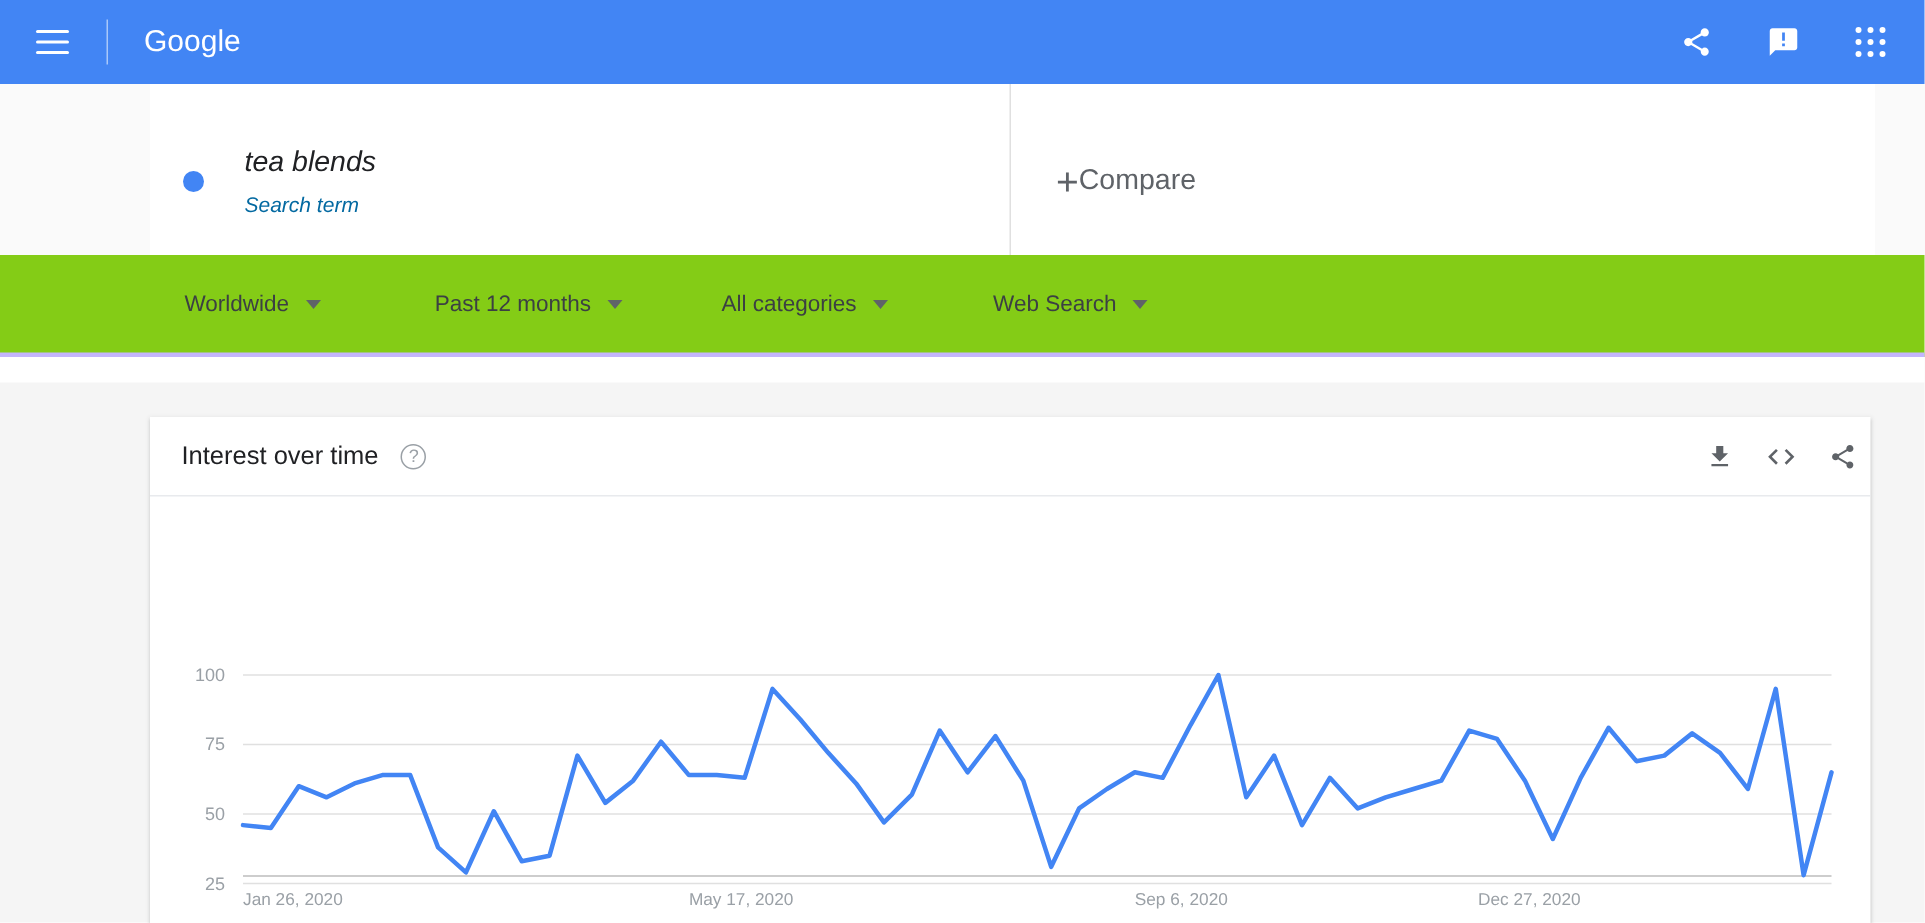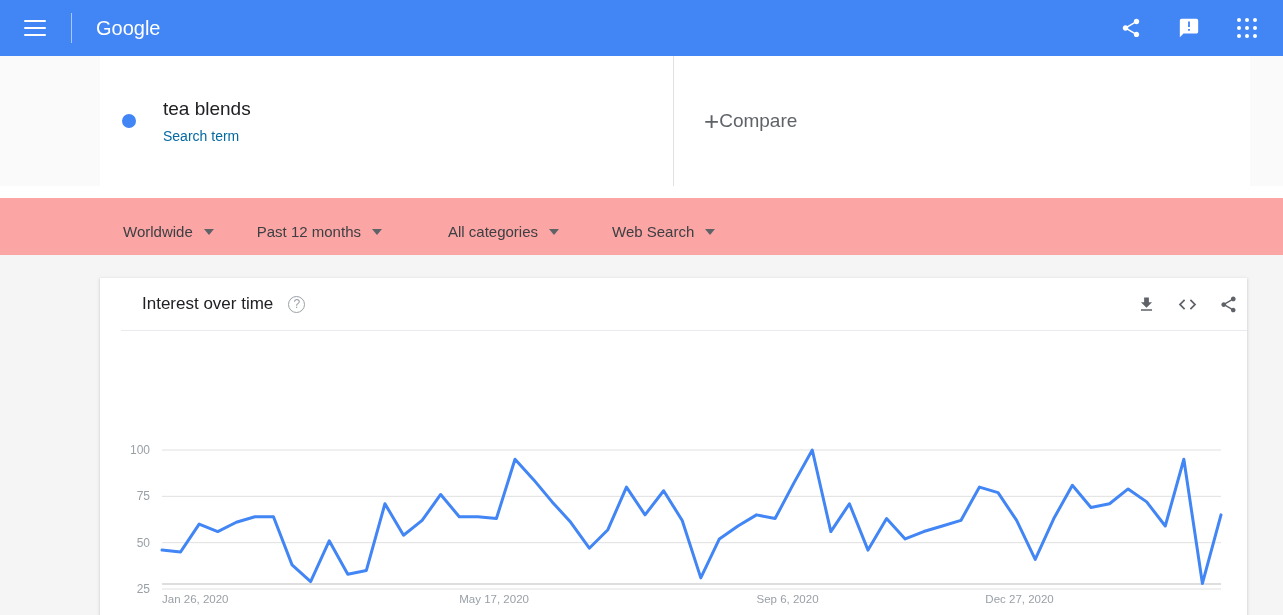--- a/index.html
+++ b/index.html
@@ -65,38 +65,38 @@
   .term-card {
     width: 574px; height: 130px; background: #ffffff;
     border-right: 1px solid #e0e0e0;
     display: flex; align-items: center;
     padding-left: 22px;
   }
   .term-dot {
     width: 14px; height: 14px; border-radius: 50%;
     background: #4285f4; flex: 0 0 auto;
   }
-  .term-text { margin-left: 27px; }
+  .term-text { margin-left: 27px; font-style: italic; }
   .term-title { font-size: 19px; color: #202124; line-height: 24px; }
   .term-sub { font-size: 14px; color: #0369a1; margin-top: 6px; line-height: 18px; }
   .compare-card {
     width: 576px; height: 130px; background: #ffffff;
     display: flex; align-items: center; padding-left: 30px;
     cursor: pointer;
   }
   .plus-icon { font-size: 26px; color: #5f6368; font-weight: 300; line-height: 1; }
   .compare-label { font-size: 19px; color: #5f6368; }
   .term-pad-right { flex: 1; height: 130px; background: #fafafa; }
 
   
   .filterbar {
-    position: absolute; top: 198px; left: 0;
+    position: absolute; top: 170px; left: 0;
     width: 1283px; height: 68px;
-    background: #fca5a5;
-    border-bottom: 1px solid #c4b5fd;
+    background: #84cc16;
+    border-bottom: 3px solid #c4b5fd;
     display: flex; align-items: center;
   }
   .filter {
     display: flex; align-items: center;
     cursor: pointer; white-space: nowrap;
   }
   .filter-label { font-size: 15px; color: #3c4043; }
   .caret {
     width: 0; height: 0; margin-left: 11px;
     border-left: 5px solid transparent;
@@ -113,21 +113,20 @@
   .card {
     position: absolute; left: 100px; top: 23px;
     width: 1147px; height: 340px;
     background: #ffffff;
     box-shadow: 0 1px 2px rgba(60,64,67,0.18), 0 1px 3px 1px rgba(60,64,67,0.08);
   }
   .card-head {
     height: 53px; border-bottom: 1px solid #e8eaed;
     display: flex; align-items: center;
     padding: 0 8px 0 21px;
-    margin-left: 21px;
   }
   .card-title { font-size: 17px; color: #202124; }
   .help-icon {
     width: 17px; height: 17px; margin-left: 15px;
     border: 1px solid #9aa0a6; border-radius: 50%;
     color: #9aa0a6; font-size: 12px;
     display: flex; align-items: center; justify-content: center;
     cursor: pointer; line-height: 1;
   }
   .card-head-spacer { flex: 1; }
@@ -195,29 +194,29 @@
   </div>
 
   <div class="term-pad-right"></div>
 </div>
 
 <div class="filterbar">
   <div class="filter" style="margin-left:123px">
     <span class="filter-label">Worldwide</span>
     <span class="caret"></span>
   </div>
-  <div class="filter" style="margin-left:43px">
+  <div class="filter" style="margin-left:76px">
     <span class="filter-label">Past 12 months</span>
     <span class="caret"></span>
   </div>
   <div class="filter" style="margin-left:66px">
     <span class="filter-label">All categories</span>
     <span class="caret"></span>
   </div>
-  <div class="filter" style="margin-left:53px">
+  <div class="filter" style="margin-left:70px">
     <span class="filter-label">Web Search</span>
     <span class="caret"></span>
   </div>
 </div>
 
 <div class="page-body">
   <div class="card">
 
     <div class="card-head">
       <span class="card-title">Interest over time</span>

